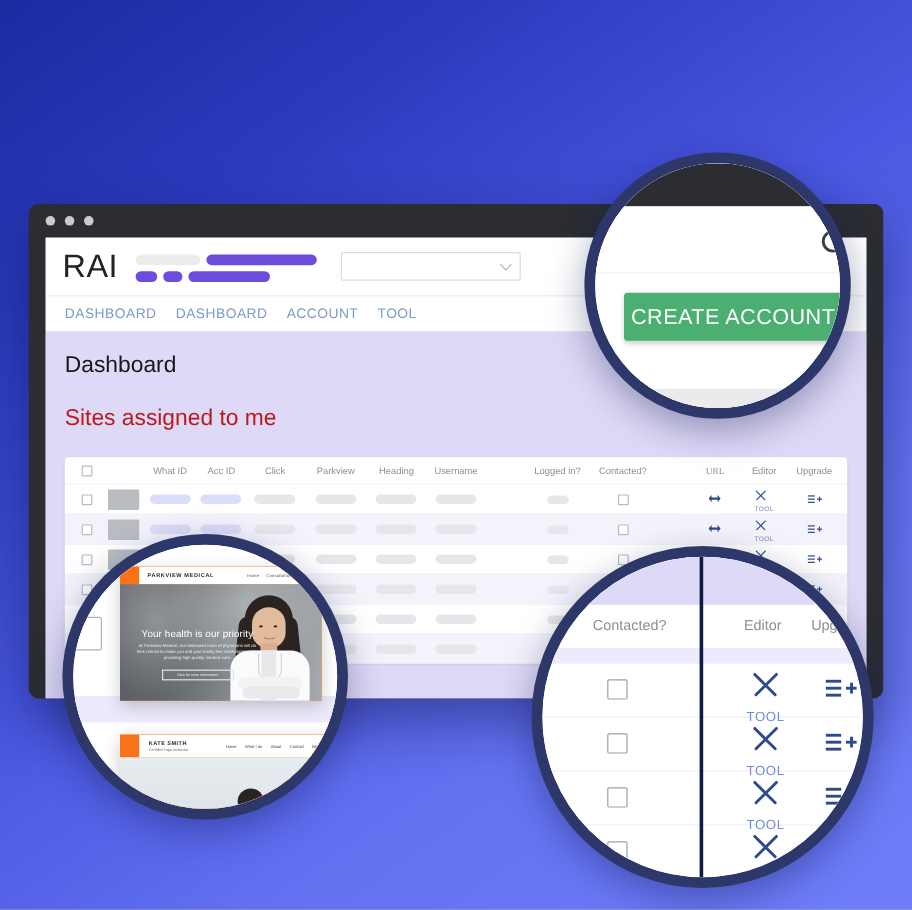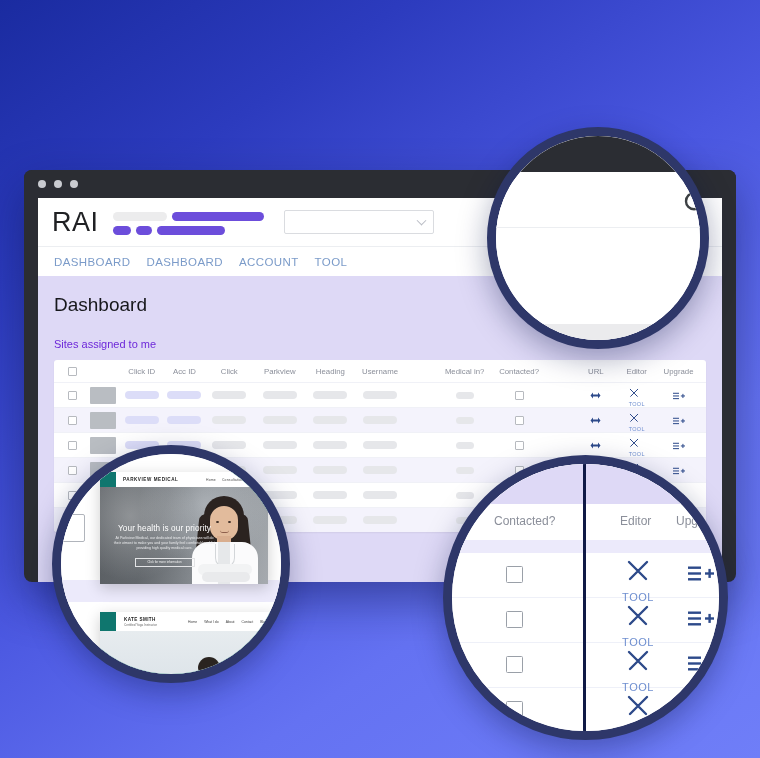--- a/index.html
+++ b/index.html
@@ -52,21 +52,21 @@
   .search-input::placeholder { color: #86898f; }
   .mag { width: 18px; height: 18px; display: block; }
 
   
   .navrow { height: 30px; background: #fff; border-top: 1px solid #eceef1; display: flex; align-items: center; gap: 16px; padding: 0 16px; }
   .navlink { font-size: 11.5px; letter-spacing: .4px; color: #7b9bc9; text-decoration: none; }
 
   
   .page { background: #ded9f6; height: 100%; padding: 18px 16px 0 16px; position: relative; }
   .page-title { font-size: 19px; color: #17181c; font-weight: 400; margin-bottom: 22px; }
-  .section-title { font-size: 11px; color: #6d28d9; font-weight: 400; margin-bottom: 10px; }
+  .section-title { font-size: 19px; color: #b91c1c; font-weight: 400; margin-bottom: 21px; }
 
   
   .table { background: #fff; border-radius: 3px; overflow: hidden; box-shadow: 0 1px 2px rgba(0,0,0,.06); }
   .thead { display: flex; align-items: center; height: 22px; padding: 0 6px; }
   .trow { display: flex; align-items: center; height: 25px; padding: 0 6px; border-top: 1px solid #f0f1f7; }
   .trow.alt { background: #f4f3fc; }
   .th { font-size: 7.8px; color: #8b8f9a; text-align: center; white-space: nowrap; }
   .cell { display: flex; align-items: center; justify-content: center; }
 
   .c-check { width: 26px; }
@@ -74,21 +74,21 @@
   .c-sid   { width: 44px; }
   .c-aid   { width: 44px; }
   .c-name  { width: 48px; }
   .c-comp  { width: 56px; }
   .c-head  { width: 48px; }
   .c-user  { width: 54px; }
   .c-gap   { width: 34px; }
   .c-log   { width: 52px; }
   .c-cont  { width: 60px; }
   .c-gap2  { width: 28px; }
-  .c-url   { width: 42px; }
+  .c-url   { width: 42px; font-family: Liberation Serif, serif; }
   .c-edit  { width: 42px; }
   .c-upg   { width: 44px; }
 
   .cb { width: 9px; height: 9px; border: 1px solid #b7babf; border-radius: 1px; background: #fff; }
   .ph { height: 8px; border-radius: 4px; background: #e6e7ea; width: 34px; }
   .ph.lav { background: #dcddf8; }
   .ph.sm { width: 18px; height: 7px; border-radius: 4px; }
   .thumb { width: 26px; height: 17px; border-radius: 1px; overflow: hidden; background: #b9bdc2; position: relative; }
   .ico-lbl { font-size: 5.5px; color: #6f8fd0; letter-spacing: .3px; display: block; text-align: center; margin-top: -1px; }
 
@@ -137,21 +137,21 @@
   .z-tool { position: absolute; left: 162px; top: 6px; width: 48px; text-align: center; }
   .z-tool .tl { font-size: 11px; color: #6f8fd0; letter-spacing: .5px; }
   .z-upg { position: absolute; left: 236px; top: 12px; }
   .z-divider { position: absolute; left: 131px; top: -20px; bottom: -20px; width: 3px; background: #101a46; }
 
   
   .z-sites { position: absolute; inset: 0; background: #fff; }
   .z-sites .lavbg { position: absolute; left: 0; right: 0; top: 126px; height: 22px; background: #eceafb; }
   .z-cb2 { position: absolute; left: -4px; top: 60px; width: 28px; height: 28px; border: 1.5px solid #b0b4bb; border-radius: 2px; background: #fff; }
   .sitecard {
-    position: absolute; background: #0f766e; box-shadow: 0 4px 14px rgba(0,0,0,.20);
+    position: absolute; background: #f97316; box-shadow: 0 4px 14px rgba(0,0,0,.20);
     overflow: hidden;
     padding-left: 16px;
   }
   #card1 { left: 39px; top: 18px; width: 168px; height: 112px; }
   #card2 { left: 39px; top: 158px; width: 175px; height: 100px; }
   .sc-nav { height: 15px; background: #fff; display: flex; align-items: center; padding: 0 7px; }
   .sc-brand { font-size: 4.6px; font-weight: bold; letter-spacing: .55px; color: #1c1c1c; }
   .sc-links { margin-left: auto; display: flex; gap: 6px; }
   .sc-links i { font-style: normal; font-size: 3.4px; color: #4a4a4a; letter-spacing: .2px; }
   .sc-hero { position: absolute; left: 0; right: 0; top: 15px; bottom: 0; background: linear-gradient(110deg,#7f8489 0%,#6e7378 35%,#8c9196 65%,#a9adb1 100%); }
@@ -243,28 +243,28 @@
       <div class="page-title">Dashboard</div>
       <div class="section-title">Sites assigned to me</div>
 
       <div class="table">
 
         <div class="thead">
           <div class="cell c-check">
               <span class="cb"></span>
             </div>
           <div class="cell c-thumb"></div>
-          <div class="cell c-sid  th">Click ID</div>
+          <div class="cell c-sid  th">What ID</div>
           <div class="cell c-aid  th">Acc ID</div>
           <div class="cell c-name th">Click</div>
           <div class="cell c-comp th">Parkview</div>
           <div class="cell c-head th">Heading</div>
           <div class="cell c-user th">Username</div>
           <div class="cell c-gap"></div>
-          <div class="cell c-log  th">Medical in?</div>
+          <div class="cell c-log  th">Logged in?</div>
           <div class="cell c-cont th">Contacted?</div>
           <div class="cell c-gap2"></div>
           <div class="cell c-url  th">URL</div>
           <div class="cell c-edit th">Editor</div>
           <div class="cell c-upg  th">Upgrade</div>
         </div>
 
         <div id="rows">
             <div class="trow">
               <div class="cell c-check">
@@ -661,20 +661,21 @@
     <div class="darkband"></div>
     <div class="whiterow"></div>
 
 
     <svg class="z-mag" viewBox="0 0 24 24" fill="none" stroke="#3c4043" stroke-width="1.9">
       <circle cx="10.5" cy="10.5" r="6.5"></circle>
       <line x1="15.5" y1="15.5" x2="21.5" y2="21.5" stroke-linecap="round"></line>
     </svg>
 
     <div class="whitestrip"></div>
+    <div class="z-btn">CREATE ACCOUNT</div>
     <div class="greystrip"></div>
   </div>
 </div>
 
 <div class="mag-circle" id="mag-right">
   <div class="z-tbl clip">
     <div class="lavstrip"></div>
 
     <div class="hdr">
       <span class="lbl" style="left:42px">Contacted?</span>

